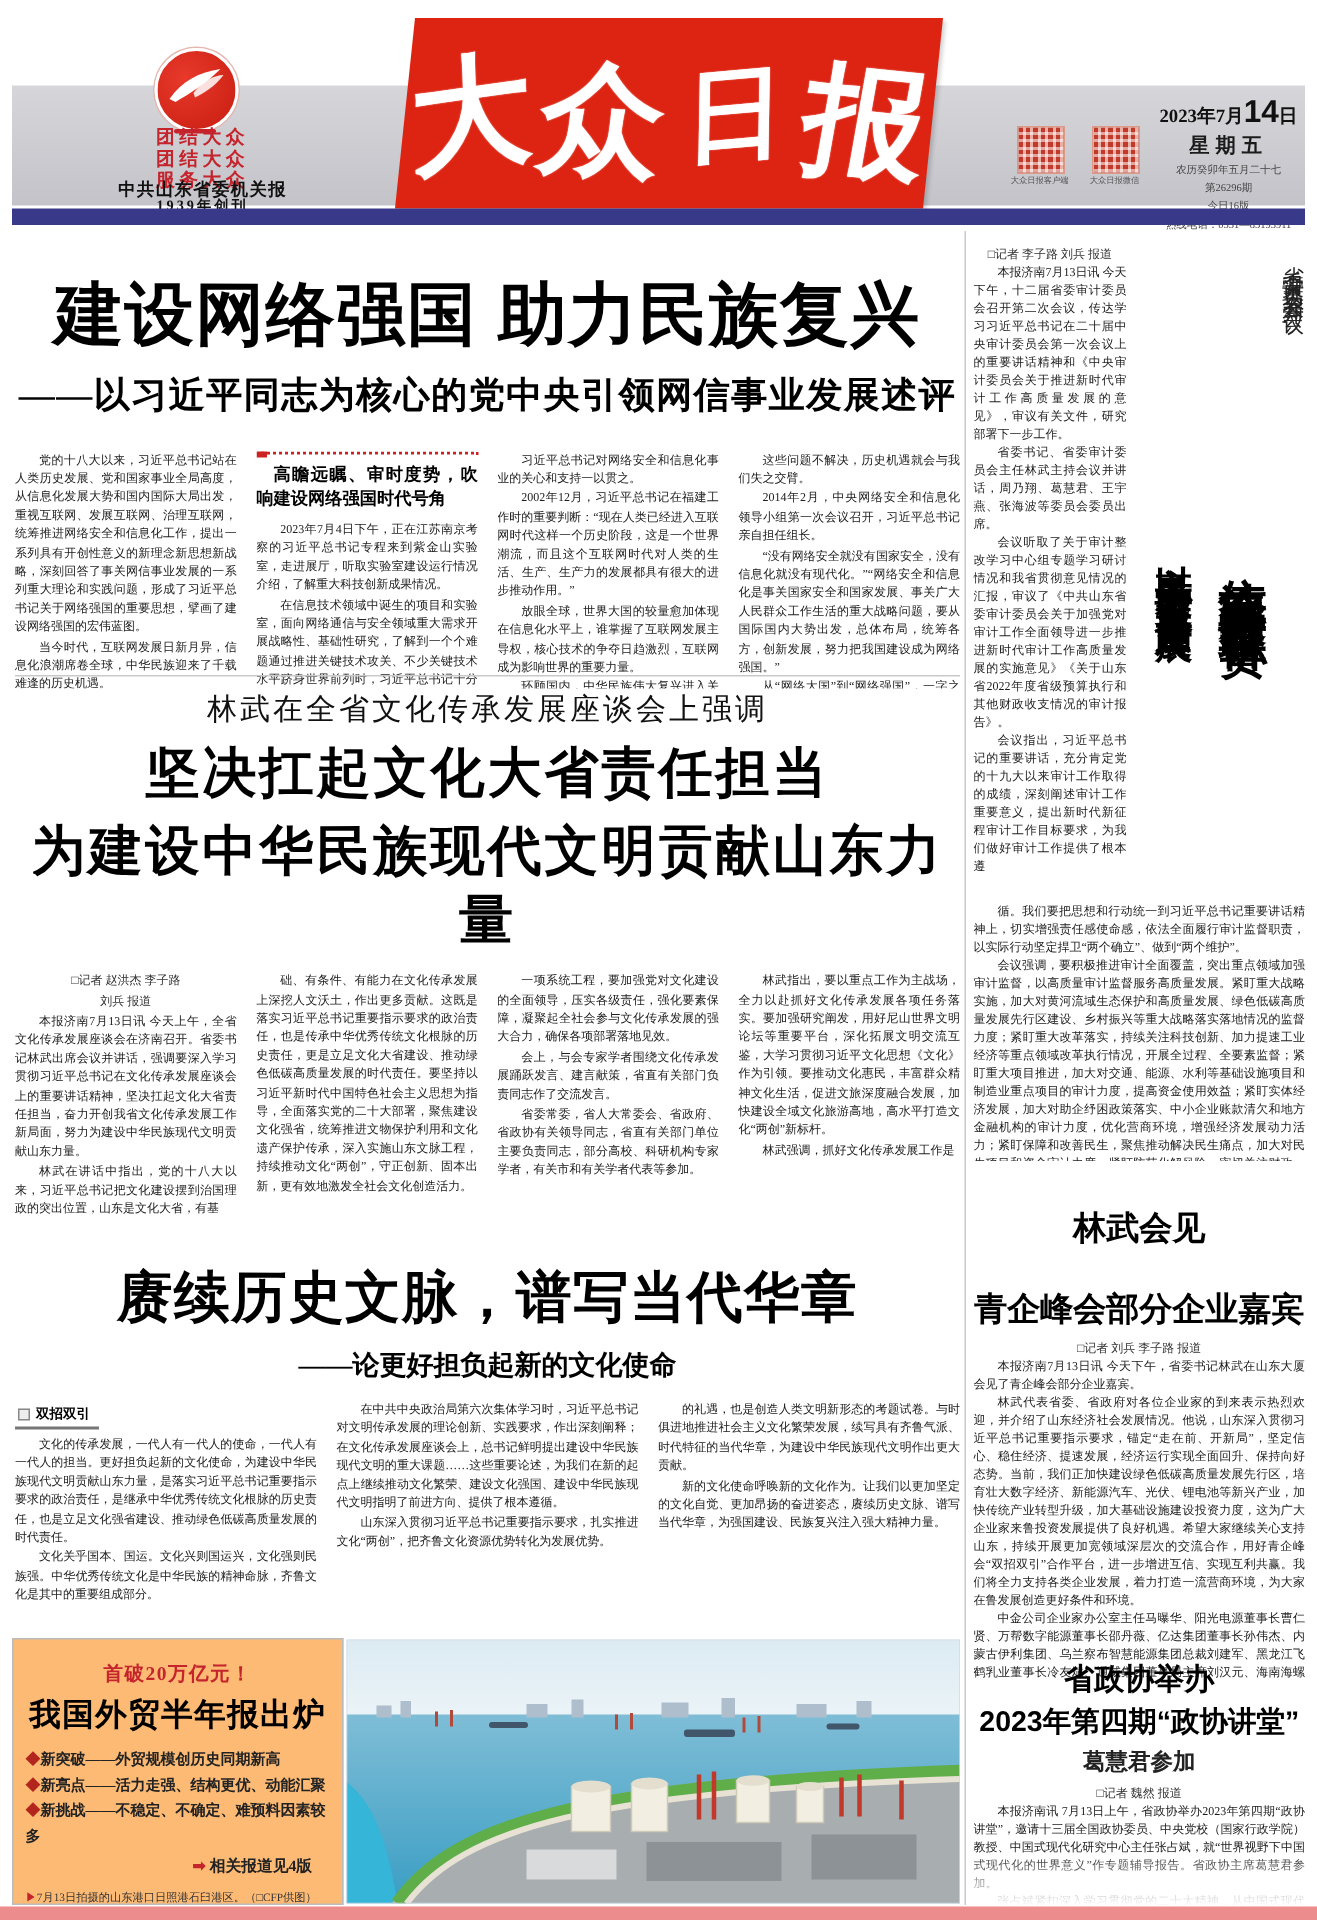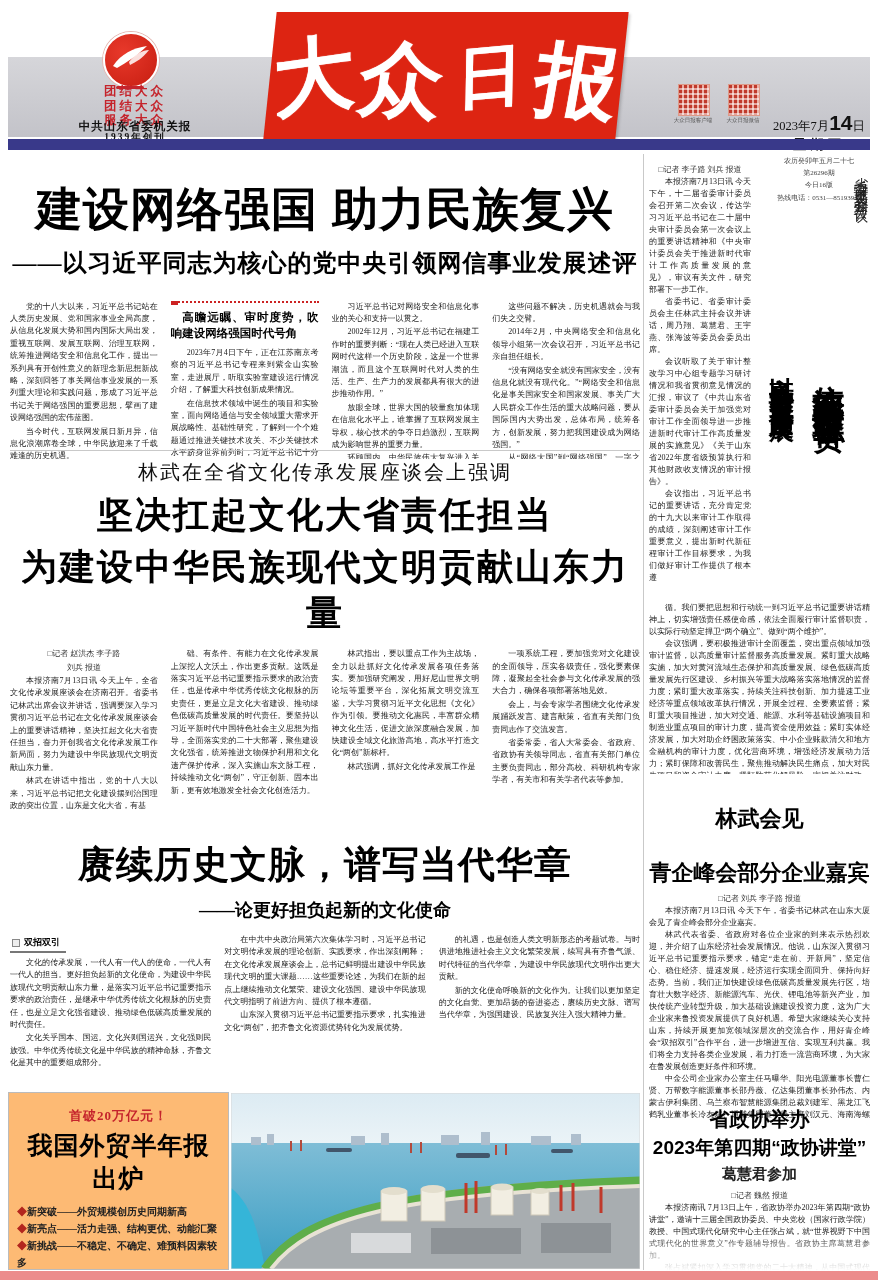--- a/index.html
+++ b/index.html
@@ -29,21 +29,21 @@
   .mast-title .c2{transform:rotate(4deg)  skewX(-4deg) translateY(4px);}
   .mast-title .c3{transform:rotate(-5deg) skewX(-6deg) scale(.82);}
   .mast-title .c4{transform:rotate(6deg)  skewX(-4deg) translateY(6px);}
   .qr{position:absolute;top:84px;width:30px;height:30px;border:1px solid #d98;
       background:
         repeating-linear-gradient(0deg, rgba(255,255,255,.55) 0 2px, rgba(255,255,255,0) 2px 5px),
         repeating-linear-gradient(90deg,#c0392b 0 3px,#eab0a6 3px 5px);}
   .qr-label{position:absolute;top:117px;width:60px;margin-left:-15px;text-align:center;
             font-size:5.5px;color:#555;}
   .date-block{position:absolute;left:768px;top:62px;width:102px;text-align:center;line-height:1.25;}
-  .date-line{font-size:12.5px;font-weight:normal;color:#111;margin-top:48px;}
+  .date-line{font-size:12.5px;font-weight:bold;color:#111;}
   .date-line b{font-size:21px;font-family:"Liberation Sans",sans-serif;}
   .weekday{font-size:13.5px;font-weight:bold;letter-spacing:4px;margin-top:1px;}
   .date-small{font-size:7px;color:#444;margin-top:2px;line-height:1.45;}
   
   .hei{font-family:"Liberation Sans",sans-serif;font-weight:900;color:#000;}
   .center{text-align:center;margin-top:24px;}
   .cols{display:flex;gap:13px;overflow:hidden;}
   .col{flex:1;font-size:8px;line-height:1.55;text-align:justify;color:#202020;overflow:hidden;}
   .col p{margin:0 0 1px 0;text-indent:2em;}
   .byline{text-align:center;text-indent:0 !important;font-size:8px;color:#333;}
@@ -68,21 +68,21 @@
   .commentary-sub{font-size:18px;font-weight:bold;margin-top:8px;color:#000;}
   .commentary-cols{margin-top:12px;height:188px;}
   .editorial-label{display:inline-block;font-weight:bold;font-size:9px;color:#000;
                    border-bottom:2px solid #777;padding:0 6px 1px 2px;margin:2px 0 4px 0;}
   .editorial-label::before{content:"";display:inline-block;width:6px;height:6px;border:1px solid #888;
                    margin-right:4px;vertical-align:middle;background:#eee;}
   
   .trade-box{position:absolute;left:8px;top:1092px;width:221px;height:178px;border:1px solid #bbb;
              box-sizing:border-box;padding:14px 8px 0 8px;background:#fdba74;}
   .trade-kicker{font-size:13px;font-weight:bold;color:#c5242c;text-align:center;letter-spacing:1px;}
-  .trade-h{font-size:25px;text-align:center;margin-top:4px;letter-spacing:1px;}
+  .trade-h{font-size:21px;text-align:center;margin-top:4px;letter-spacing:1px;}
   .bullets{margin-top:8px;font-size:10px;font-weight:bold;color:#222;line-height:1.7;}
   .bullets p{margin:0;text-indent:0;}
   .bullets p::first-letter{color:#b3261e;}
   .trade-more{font-size:10.5px;font-weight:bold;color:#222;text-align:right;padding-right:12px;margin-top:4px;}
   .trade-more::first-letter{color:#c5242c;}
   .trade-caption{font-size:7.5px;color:#333;margin-top:8px;line-height:1.5;text-align:justify;font-family:Liberation Serif, serif;}
   .trade-caption::first-letter{color:#c5242c;}
   .photo{position:absolute;left:231px;top:1093px;width:409px;height:176px;overflow:hidden;background:#cfe3ee;}
   
   .vline{position:absolute;left:643px;top:154px;bottom:10px;width:1px;background:#c9c9c9;}
@@ -210,27 +210,27 @@
         <p class="byline">刘兵 报道</p>
         <div>
             <p>本报济南7月13日讯 今天上午，全省文化传承发展座谈会在济南召开。省委书记林武出席会议并讲话，强调要深入学习贯彻习近平总书记在文化传承发展座谈会上的重要讲话精神，坚决扛起文化大省责任担当，奋力开创我省文化传承发展工作新局面，努力为建设中华民族现代文明贡献山东力量。</p>
             <p>林武在讲话中指出，党的十八大以来，习近平总书记把文化建设摆到治国理政的突出位置，山东是文化大省，有基</p>
           </div>
       </div>
       <div class="col">
           <p>础、有条件、有能力在文化传承发展上深挖人文沃土，作出更多贡献。这既是落实习近平总书记重要指示要求的政治责任，也是传承中华优秀传统文化根脉的历史责任，更是立足文化大省建设、推动绿色低碳高质量发展的时代责任。要坚持以习近平新时代中国特色社会主义思想为指导，全面落实党的二十大部署，聚焦建设文化强省，统筹推进文物保护利用和文化遗产保护传承，深入实施山东文脉工程，持续推动文化“两创”，守正创新、固本出新，更有效地激发全社会文化创造活力。</p>
         </div>
       <div class="col">
-          <p>林武指出，要以重点工作为主战场，全力以赴抓好文化传承发展各项任务落实。要加强研究阐发，用好尼山世界文明论坛等重要平台，深化拓展文明交流互鉴，大学习贯彻习近平文化思想《文化》作为引领。要推动文化惠民，丰富群众精神文化生活，促进文旅深度融合发展，加快建设全域文化旅游高地，高水平打造文化“两创”新标杆。</p>
-          <p>林武强调，抓好文化传承发展工作是</p>
-        </div>
-      <div class="col">
           <p>一项系统工程，要加强党对文化建设的全面领导，压实各级责任，强化要素保障，凝聚起全社会参与文化传承发展的强大合力，确保各项部署落地见效。</p>
           <p>会上，与会专家学者围绕文化传承发展踊跃发言、建言献策，省直有关部门负责同志作了交流发言。</p>
           <p>省委常委，省人大常委会、省政府、省政协有关领导同志，省直有关部门单位主要负责同志，部分高校、科研机构专家学者，有关市和有关学者代表等参加。</p>
+        </div>
+      <div class="col">
+          <p>林武指出，要以重点工作为主战场，全力以赴抓好文化传承发展各项任务落实。要加强研究阐发，用好尼山世界文明论坛等重要平台，深化拓展文明交流互鉴，大学习贯彻习近平文化思想《文化》作为引领。要推动文化惠民，丰富群众精神文化生活，促进文旅深度融合发展，加快建设全域文化旅游高地，高水平打造文化“两创”新标杆。</p>
+          <p>林武强调，抓好文化传承发展工作是</p>
         </div>
     </div>
   </div>
 
   <div class="commentary">
     <div class="commentary-h hei center">赓续历史文脉，谱写当代华章</div>
     <div class="commentary-sub center">——论更好担负起新的文化使命</div>
     <div class="cols commentary-cols">
       <div class="col">
         <span class="editorial-label">双招双引</span>

